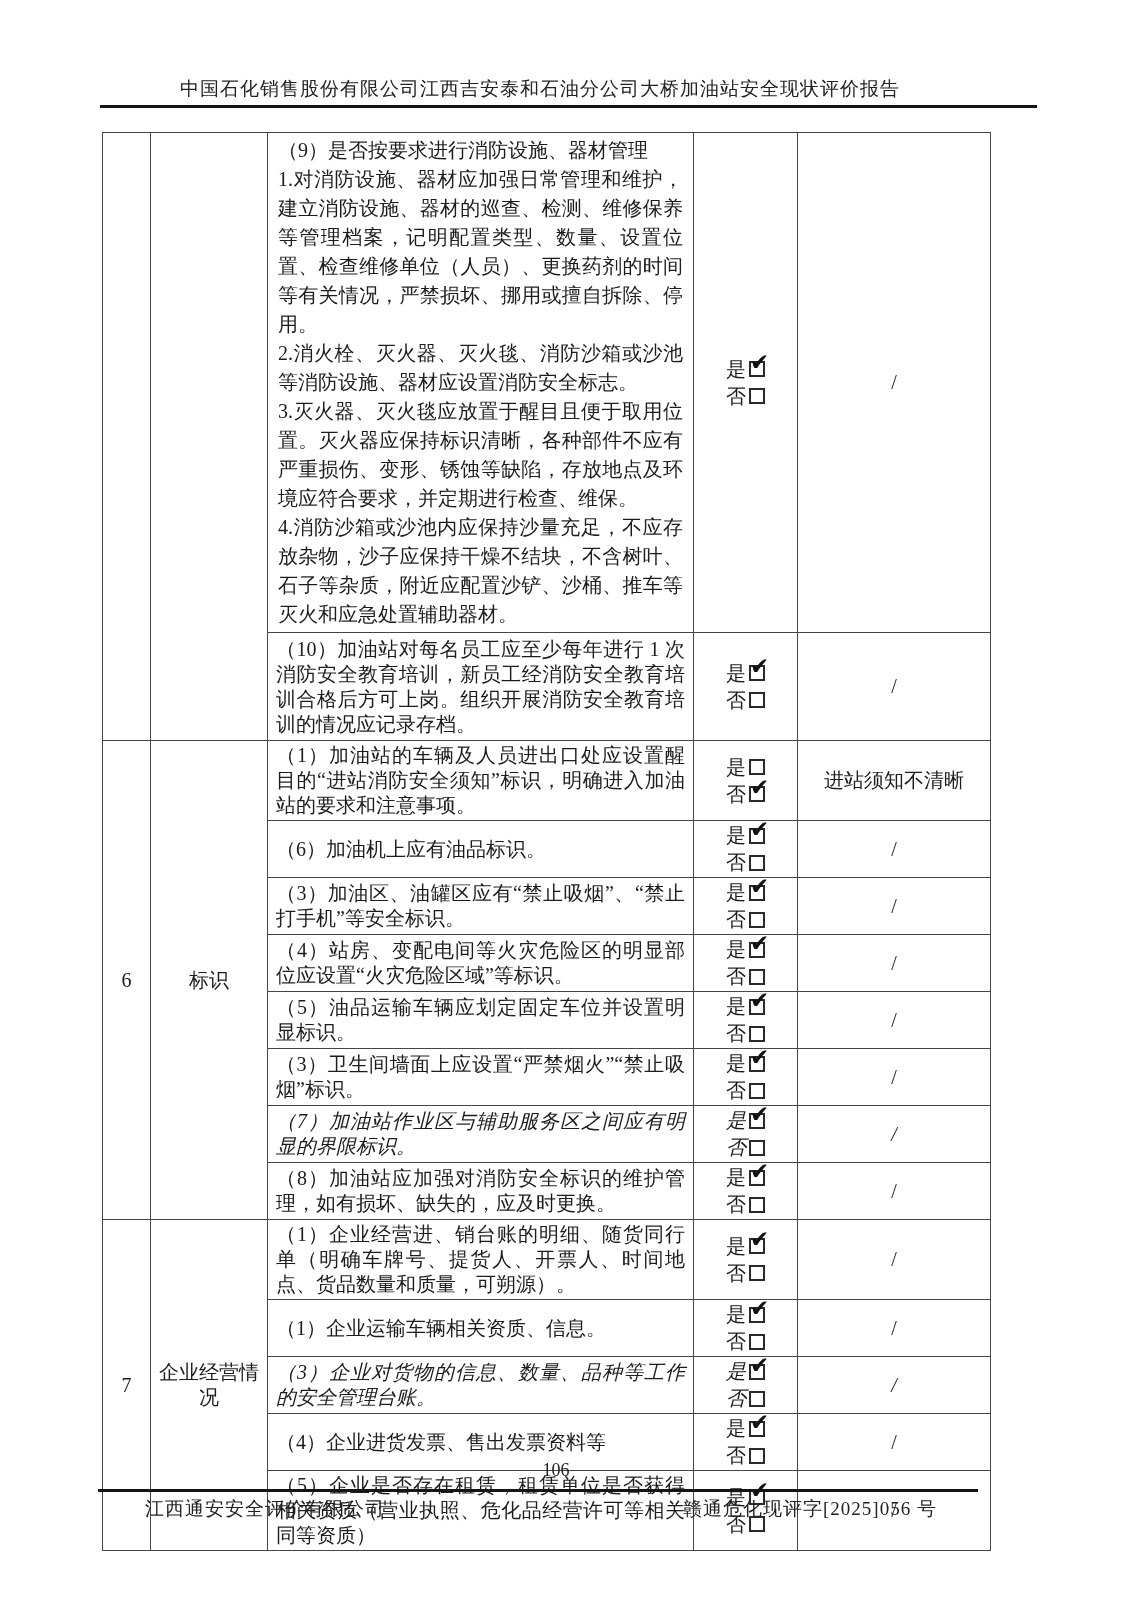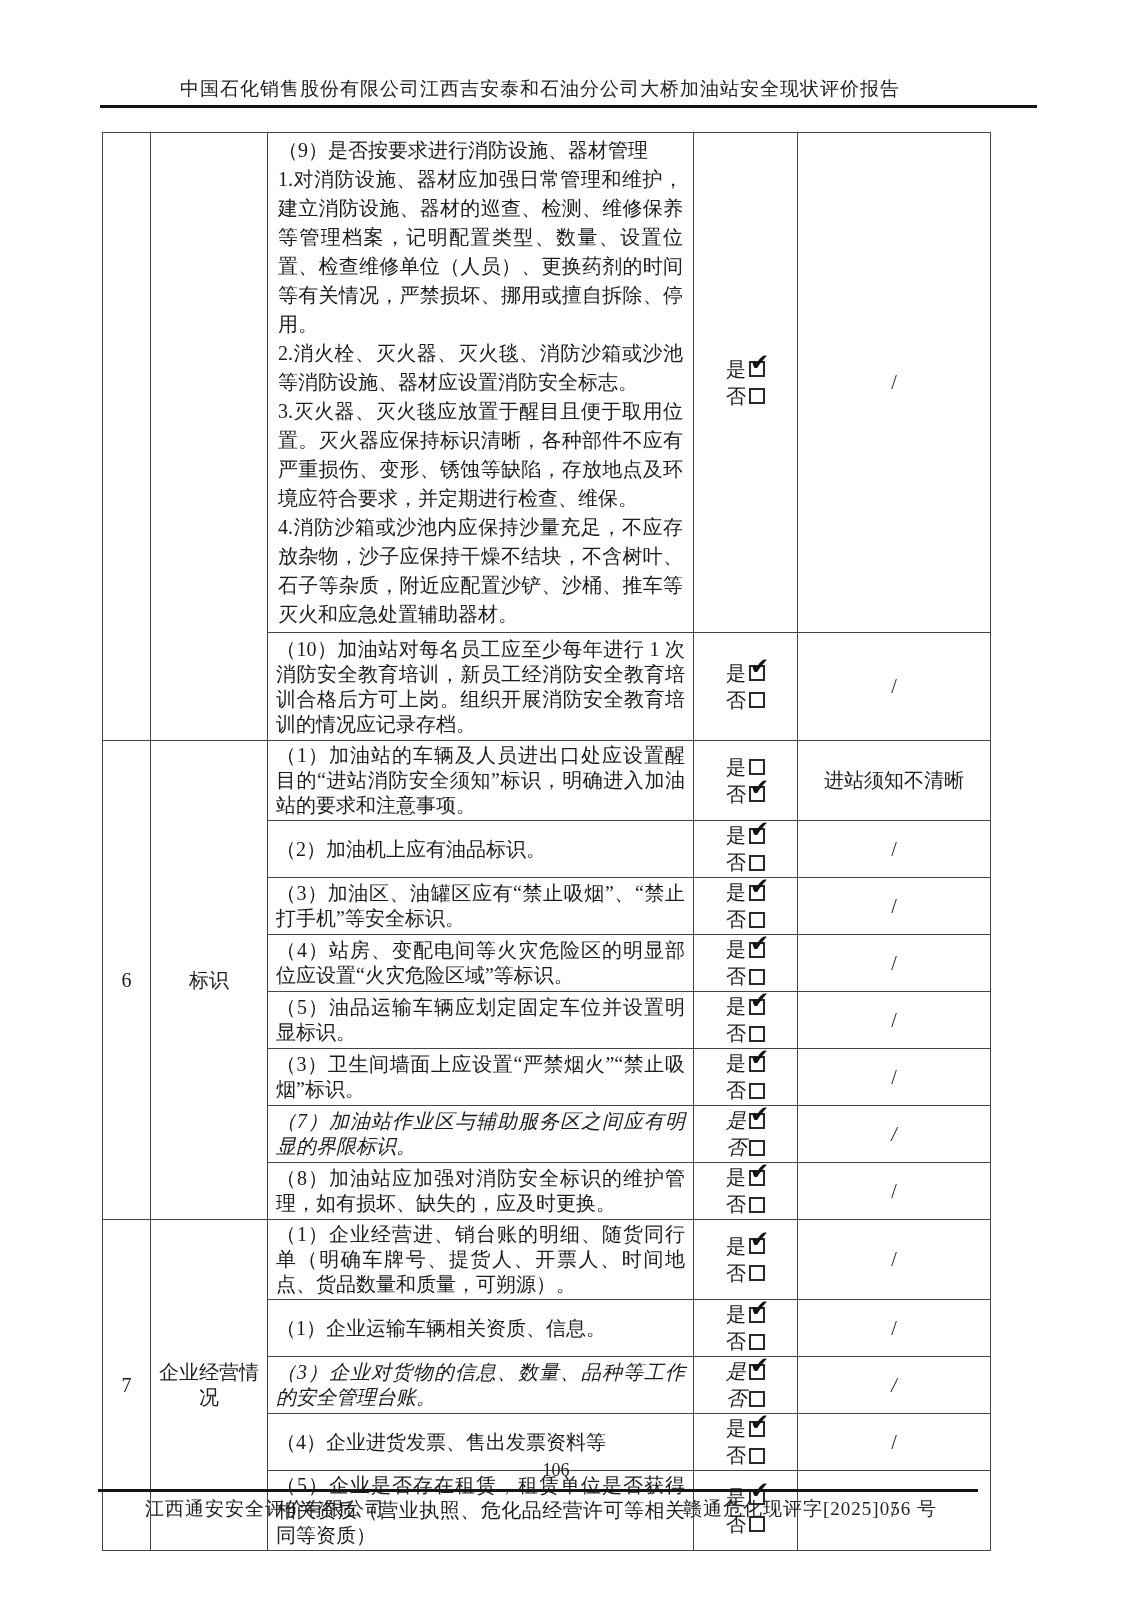--- a/index.html
+++ b/index.html
@@ -147,21 +147,21 @@
             <div class="yn-line">
               <span class="yn-label">否</span>
               <span class="box checked">
                 <span class="mark">✔</span>
               </span>
             </div>
           </td>
         <td class="remark">进站须知不清晰</td>
       </tr>
       <tr class="h54">
-        <td class="item">（2）加油机上应有油品标识。</td>
+        <td class="item">（6）加油机上应有油品标识。</td>
         <td class="yn">
             <div class="yn-line">
               <span class="yn-label">是</span>
               <span class="box checked">
                 <span class="mark">✔</span>
               </span>
             </div>
             <div class="yn-line">
               <span class="yn-label">否</span>
               <span class="box"></span>

